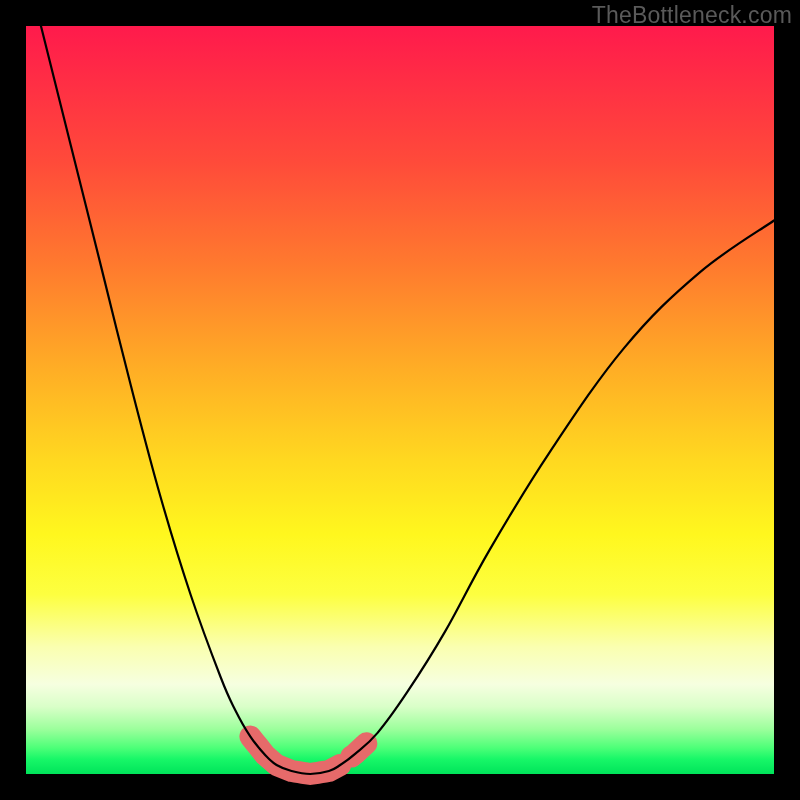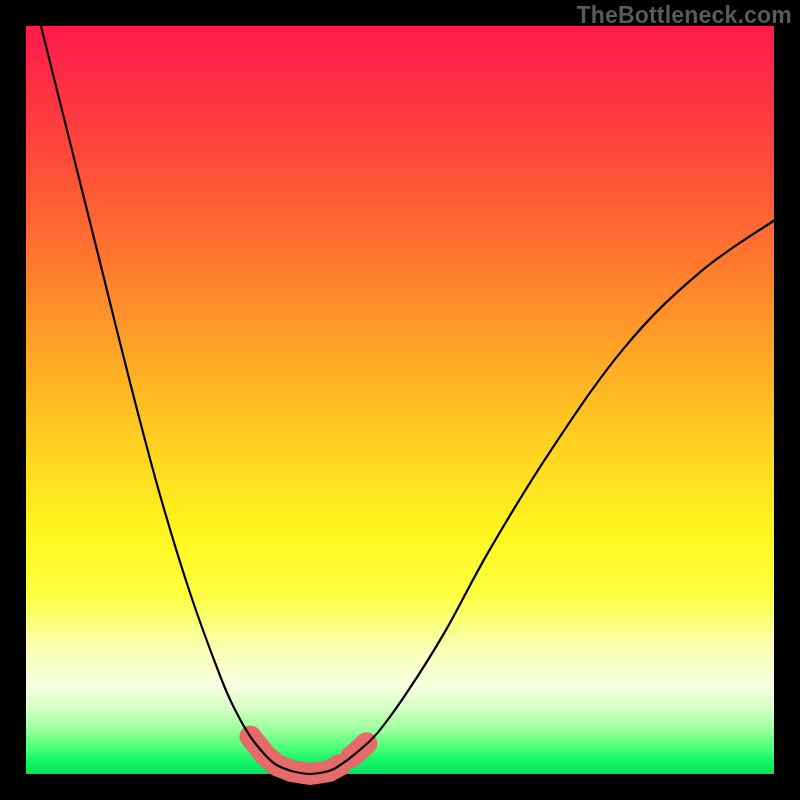--- a/index.html
+++ b/index.html
@@ -43,21 +43,21 @@
       #4dff78 96.5%,
       #18f768 98%,
       #00e45a 100%
     );
   }
   .watermark {
     position: absolute;
     top: 2px;
     right: 8px;
     font-size: 23px;
-    font-weight: 700;
+    font-weight: 400;
     color: #5a5a5a;
     letter-spacing: 0.2px;
     z-index: 10;
   }
   svg.overlay {
     position: absolute;
     top: 26px;
     left: 26px;
     width: 748px;
     height: 748px;

